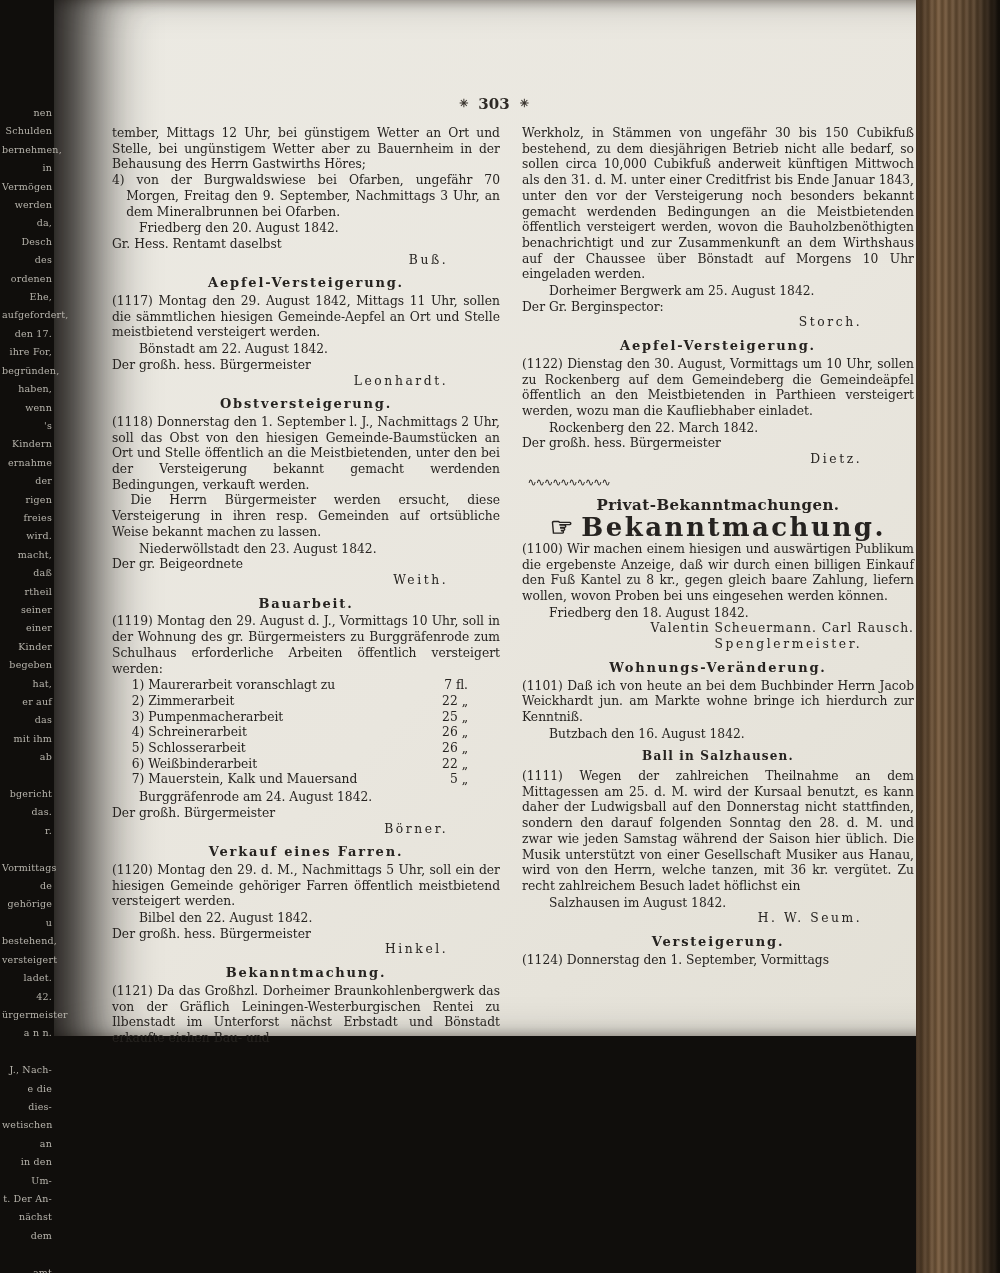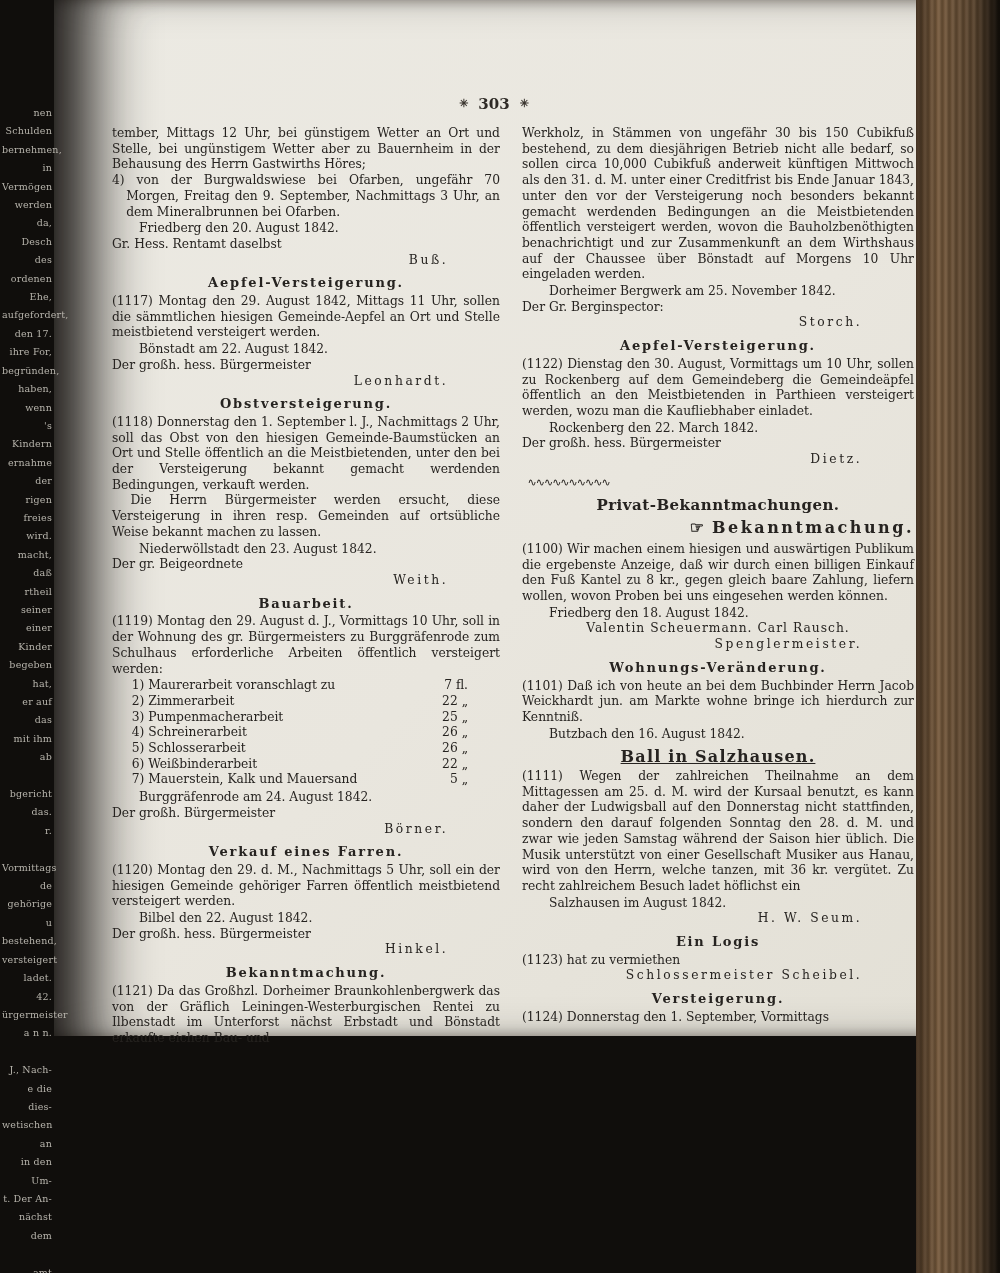--- a/index.html
+++ b/index.html
@@ -41,28 +41,28 @@
   .col-left  { left: 58px;  width: 388px; }
   .col-right { left: 468px; width: 392px; }
   p, h2, h3 { margin: 0; }
   .notice { margin-bottom: 7px; }
   .para { text-align: justify; }
   .hang { padding-left: 1.15em; text-indent: -1.15em; }
   .indent { text-indent: 1.5em; }
   .dateline { text-indent: 2.2em; margin-top: 1px; }
   .sig-title { text-align: left; padding-right: 1.2em; }
   .sig-name  { text-align: right; padding-right: 4.2em; letter-spacing: 2.6px; }
-  .sig-center { text-align: center; letter-spacing: 1px; }
+  .sig-center { text-align: right; letter-spacing: 1px; }
   .notice-heading {
     margin: 5px 0 3px; text-align: center; font-weight: bold;
     font-size: 13px; letter-spacing: 1.8px;
   }
-  .ball-heading { font-size: 16px; letter-spacing: 1.2px; margin: 7px 0 4px; text-decoration: underline; }
+  .ball-heading { font-size: 12px; letter-spacing: 1.2px; margin: 7px 0 4px; }
   .section-title { text-align: center; font-weight: bold; font-size: 15px; margin: 8px 0 6px; letter-spacing: 0.5px; }
-  .big-heading { text-align: right; font-weight: bold; font-size: 16px; letter-spacing: 2.5px; margin: 2px 0 6px; }
+  .big-heading { text-align: center; font-weight: bold; font-size: 26px; letter-spacing: 2.5px; margin: 2px 0 6px; }
   .big-heading .hand { letter-spacing: 0; margin-right: 8px; }
   .work-list { margin: 1px 0 2px 0; }
   .work-row { display: flex; justify-content: space-between; padding-left: 1.6em; padding-right: 2.6em; }
   .work-value { white-space: nowrap; text-align: center; }
   .squiggle { font-size: 11px; color: #2c2824; margin: 6px 0 0 0.5em; letter-spacing: -1px; }
 </style>
 </head>
 <body>
 
 <div class="margin-fragments">nen Schulden
@@ -206,21 +206,21 @@
       <h3 class="notice-heading">Bekanntmachung.</h3>
       <p class="para">(1121) Da das Großhzl. Dorheimer Braunkohlenbergwerk das von der Gräflich Leiningen-Westerburgischen Rentei zu Ilbenstadt im Unterforst nächst Erbstadt und Bönstadt erkaufte eichen Bau- und</p>
     </section>
 
   </div>
 
   <div class="col col-right">
 
     <section class="notice">
       <p class="para">Werkholz, in Stämmen von ungefähr 30 bis 150 Cubikfuß bestehend, zu dem diesjährigen Betrieb nicht alle bedarf, so sollen circa 10,000 Cubikfuß anderweit künftigen Mittwoch als den 31. d. M. unter einer Creditfrist bis Ende Januar 1843, unter den vor der Versteigerung noch besonders bekannt gemacht werdenden Bedingungen an die Meistbietenden öffentlich versteigert werden, wovon die Bauholzbenöthigten benachrichtigt und zur Zusammenkunft an dem Wirthshaus auf der Chaussee über Bönstadt auf Morgens 10 Uhr eingeladen werden.</p>
-      <p class="dateline">Dorheimer Bergwerk am 25. November 1842.</p>
+      <p class="dateline">Dorheimer Bergwerk am 25. August 1842.</p>
       <p class="sig-title">Der Gr. Berginspector:</p>
       <p class="sig-name">Storch.</p>
     </section>
 
     <section class="notice">
       <h3 class="notice-heading">Aepfel-Versteigerung.</h3>
       <p class="para">(1122) Dienstag den 30. August, Vormittags um 10 Uhr, sollen zu Rockenberg auf dem Gemeindeberg die Gemeindeäpfel öffentlich an den Meistbietenden in Parthieen versteigert werden, wozu man die Kaufliebhaber einladet.</p>
       <p class="dateline">Rockenberg den 22. March 1842.</p>
       <p class="sig-title">Der großh. hess. Bürgermeister</p>
       <p class="sig-name">Dietz.</p>
@@ -243,25 +243,20 @@
       <p class="dateline">Butzbach den 16. August 1842.</p>
     </section>
 
     <section class="notice">
       <h3 class="notice-heading ball-heading">Ball in Salzhausen.</h3>
       <p class="para">(1111) Wegen der zahlreichen Theilnahme an dem Mittagessen am 25. d. M. wird der Kursaal benutzt, es kann daher der Ludwigsball auf den Donnerstag nicht stattfinden, sondern den darauf folgenden Sonntag den 28. d. M. und zwar wie jeden Samstag während der Saison hier üblich. Die Musik unterstützt von einer Gesellschaft Musiker aus Hanau, wird von den Herrn, welche tanzen, mit 36 kr. vergütet. Zu recht zahlreichem Besuch ladet höflichst ein</p>
       <p class="dateline">Salzhausen im August 1842.</p>
       <p class="sig-name">H. W. Seum.</p>
     </section>
 
-    <section class="notice">
-      <h3 class="notice-heading">Ein Logis</h3>
-      <p class="para">(1123) hat zu vermiethen</p>
-      <p class="sig-name">Schlossermeister Scheibel.</p>
-    </section>
 
     <section class="notice">
       <h3 class="notice-heading">Versteigerung.</h3>
       <p class="para">(1124) Donnerstag den 1. September, Vormittags</p>
     </section>
 
   </div>
 
 </div>
 

